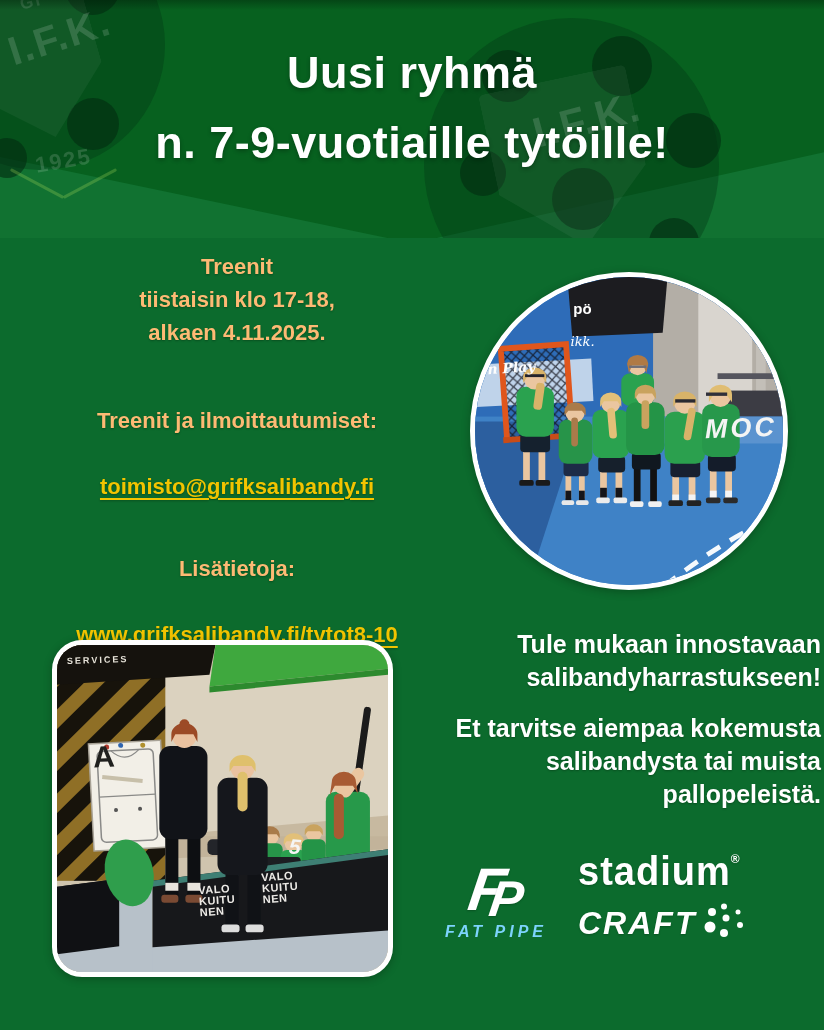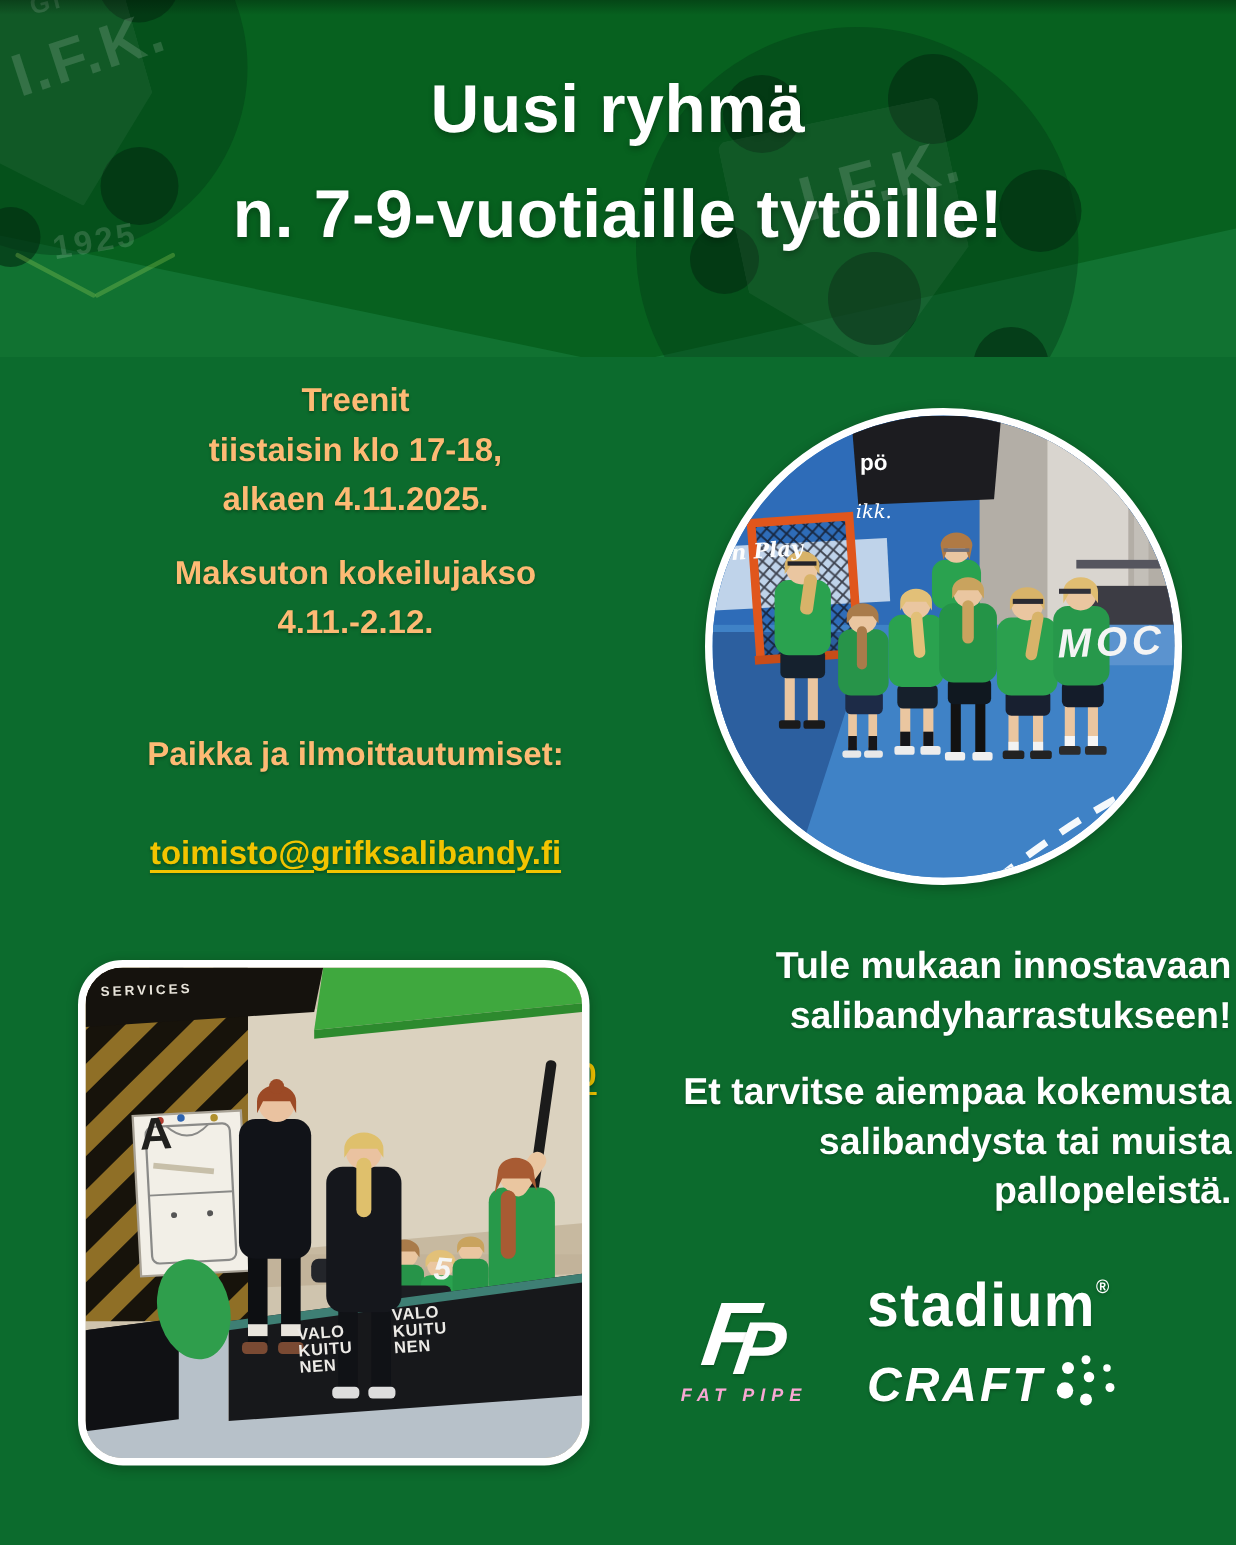--- a/index.html
+++ b/index.html
@@ -78,22 +78,22 @@
     transform:rotate(-3deg); }
   .jersey-number { left:70%; top:58%; color:#f5f5f5; font-weight:800; font-size:21px;
     font-style:italic; transform:rotate(4deg); }
   .fatpipe { position:absolute; left:436px; top:860px; width:120px; text-align:center;
     color:#fff; }
   .fp-mono { display:block; height:62px; }
   .fp-f, .fp-p { display:inline-block; font-weight:800; font-style:italic; color:#fff;
     transform:skewX(-8deg); text-shadow:0 1px 2px rgba(0,15,0,.25); }
   .fp-f { font-size:60px; line-height:60px; }
   .fp-p { font-size:50px; line-height:50px; margin-left:-16px; transform:translateY(6px) skewX(-8deg); }
-  .fp-label { display:block; margin-top:1px; color:#f9a8d4; font-weight:800;
-    font-style:italic; font-size:12px; letter-spacing:4px; }
+  .fp-label { display:block; margin-top:1px; color:#7dd3fc; font-weight:800;
+    font-style:italic; font-size:16px; letter-spacing:4px; }
   .stadium { position:absolute; left:578px; top:850px; color:#fff; font-weight:800;
     font-size:38px; letter-spacing:1px; transform:scaleY(1.08);
     text-shadow:0 1px 2px rgba(0,15,0,.25); }
   .stadium sup { font-size:12px; vertical-align:20px; }
   .craft { position:absolute; left:578px; top:903px; color:#fff; display:flex;
     align-items:center; }
   .craft-word { font-weight:800; font-style:italic; font-size:32px; letter-spacing:2px;
     text-shadow:0 1px 2px rgba(0,15,0,.25); }
   .craft-dots { margin-left:8px; }
 </style>
@@ -136,26 +136,24 @@
 
     <h1 class="poster-title">Uusi ryhmä
 n. 7-9-vuotiaille tytöille!</h1>
   </header>
 
   <section class="details">
     <p><span class="t-white">Treenit</span>
       <span class="t-yellow">tiistaisin klo 17-18,
 alkaen 4.11.2025.</span></p>
 
-    <p class="mt-s"><span class="t-white">Maksuton kokeilujakso</span>
-      <span class="t-yellow">4.11.-2.12.</span></p>
 
 
     <p class="mt-m">
-      <span class="t-white blocky">Paikka ja ilmoittautumiset:</span>
+      <span class="t-white blocky">Treenit ja ilmoittautumiset:</span>
       <span class="link">toimisto@grifksalibandy.fi</span>
     </p>
 
     <p class="mt-s">
       <span class="t-white blocky">Lisätietoja:</span>
       <span class="link">www.grifksalibandy.fi/tytot8-10</span>
     </p>
   </section>
 
   <div class="photo photo-circle">

